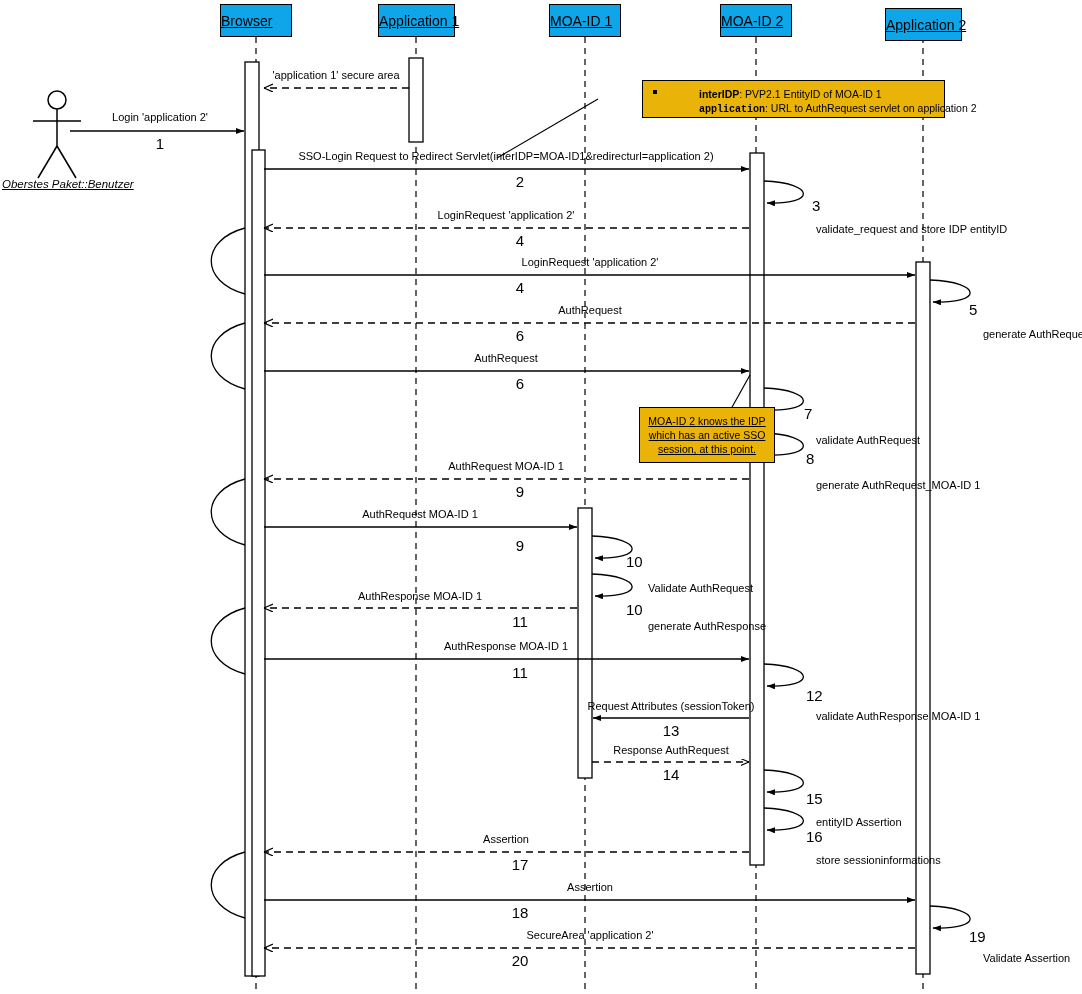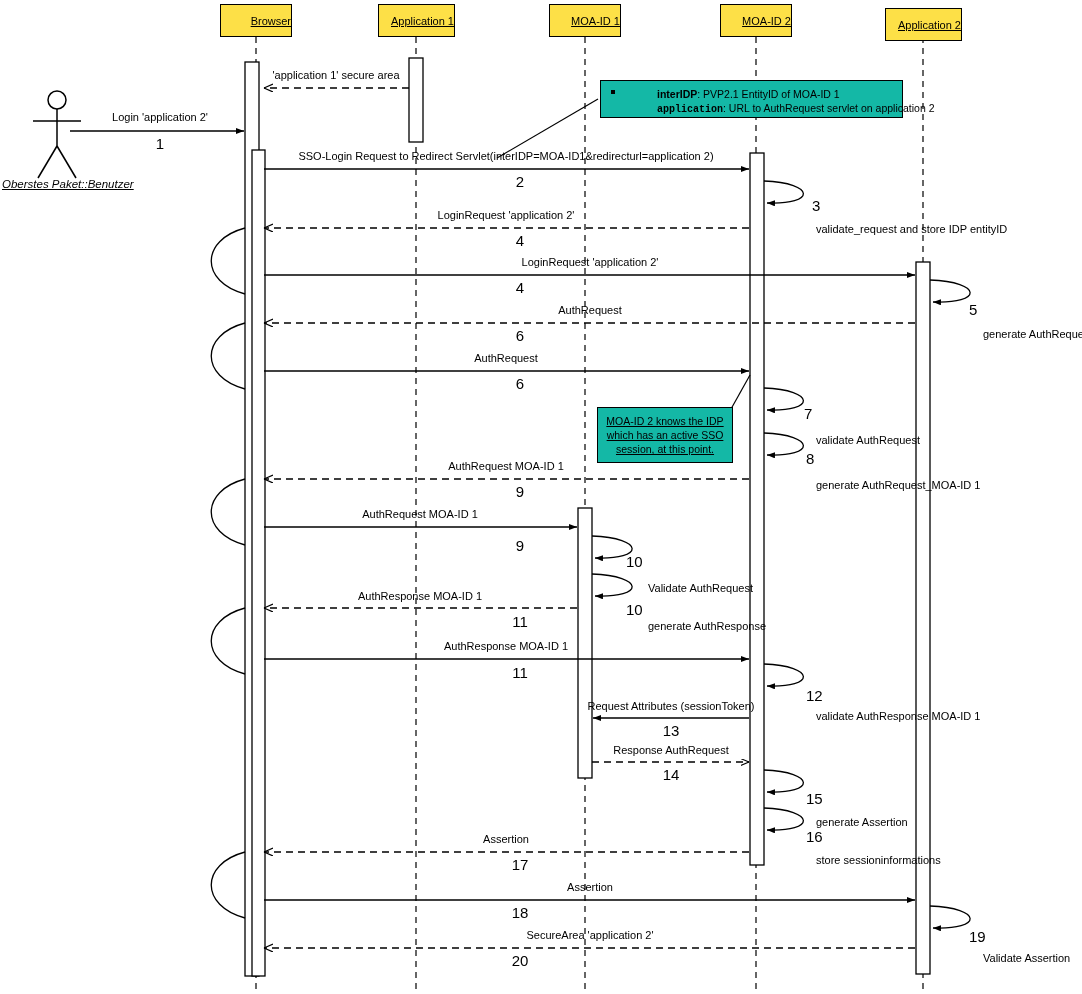--- a/index.html
+++ b/index.html
@@ -22,25 +22,25 @@
     position: absolute;
     left: 0;
     top: 0;
     width: 1082px;
     height: 994px;
   }
   .lifeline-head {
     position: absolute;
     box-sizing: border-box;
     border: 1.4px solid #000;
-    background: #fde047;
+    background: #0ea5e9;
     display: flex;
     align-items: center;
-    justify-content: flex-end;
-    font-size: 11px;
+    justify-content: flex-start;
+    font-size: 14px;
     text-decoration: underline;
     white-space: nowrap;
   }
   .actor-label {
     position: absolute;
     font-size: 11.5px;
     text-decoration: underline;
     white-space: nowrap;
   }
   .msg-label {
@@ -64,23 +64,24 @@
   }
   .self-num {
     position: absolute;
     font-size: 15px;
     white-space: nowrap;
   }
   .note-box {
     position: absolute;
     box-sizing: border-box;
     border: 1.2px solid #000;
-    background: #14b8a6;
+    background: #eab308;
     font-size: 10.5px;
     line-height: 1.35;
+    margin-left: 42px;
   }
   .note-wide {
     padding: 6px 10px 6px 8px;
   }
   .note-wide .bullet {
     position: absolute;
     left: 10px;
     top: 9px;
     width: 4px;
     height: 4px;
@@ -311,21 +312,21 @@
 
   <div class="self-label" style="left:648px; top:544px;">Validate AuthRequest</div>
   <div class="self-num" style="left:626px; top:553px;">10</div>
 
   <div class="self-label" style="left:648px; top:582px;">generate AuthResponse</div>
   <div class="self-num" style="left:626px; top:601px;">10</div>
 
   <div class="self-label" style="left:816px; top:672px;">validate AuthResponse MOA-ID 1</div>
   <div class="self-num" style="left:806px; top:687px;">12</div>
 
-  <div class="self-label" style="left:816px; top:778px;">generate Assertion</div>
+  <div class="self-label" style="left:816px; top:778px;">entityID Assertion</div>
   <div class="self-num" style="left:806px; top:790px;">15</div>
 
   <div class="self-label" style="left:816px; top:816px;">store sessioninformations</div>
   <div class="self-num" style="left:806px; top:828px;">16</div>
 
   <div class="self-label" style="left:983px; top:914px;">Validate Assertion</div>
   <div class="self-num" style="left:969px; top:928px;">19</div>
 
 </div>
 

